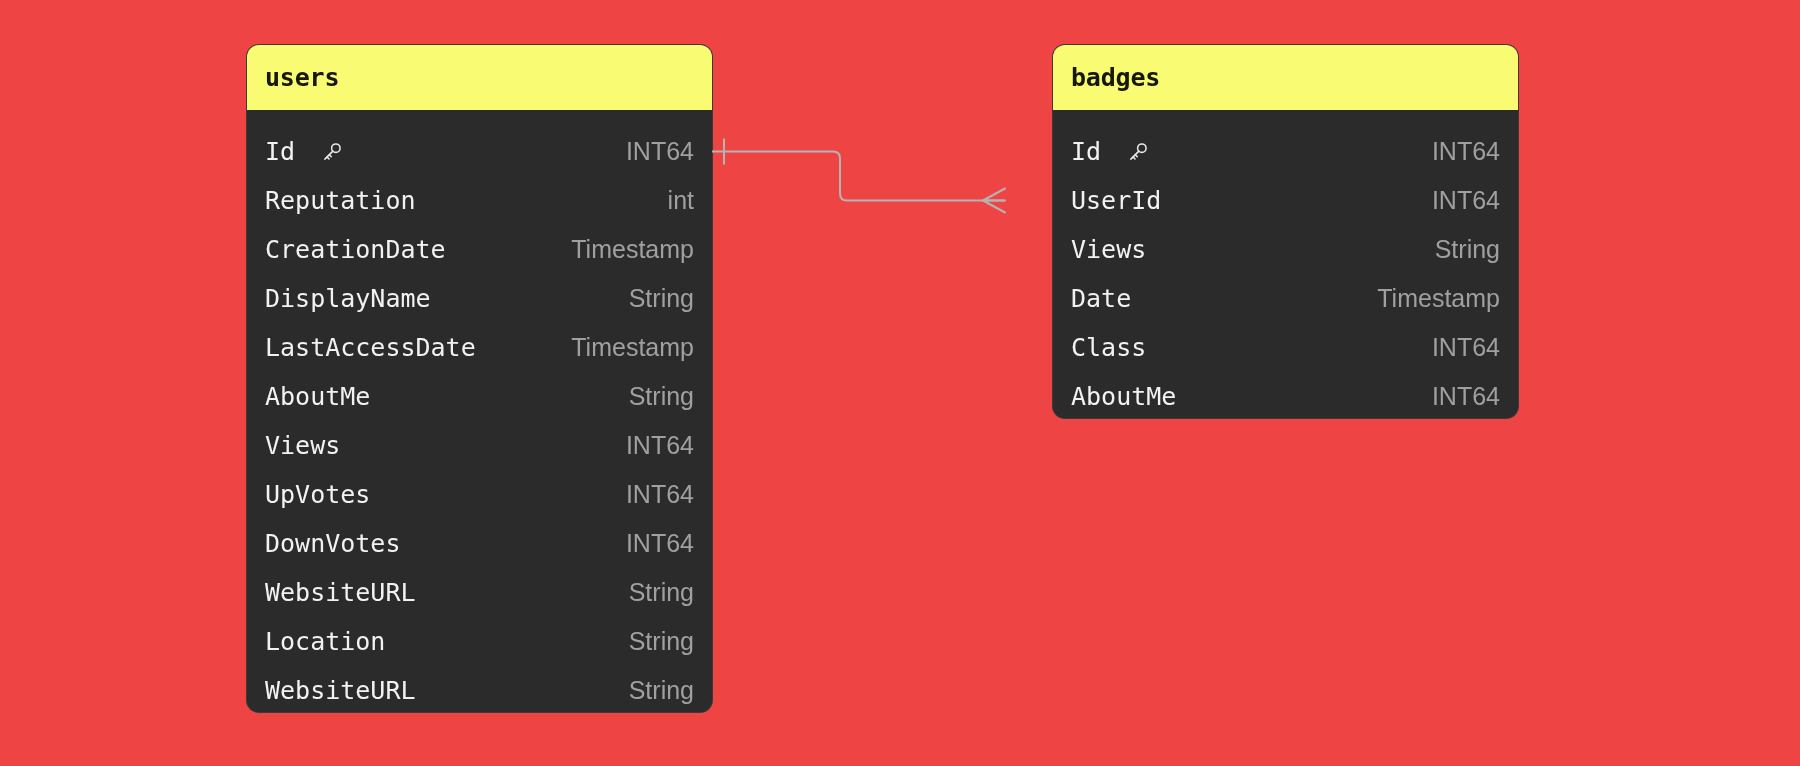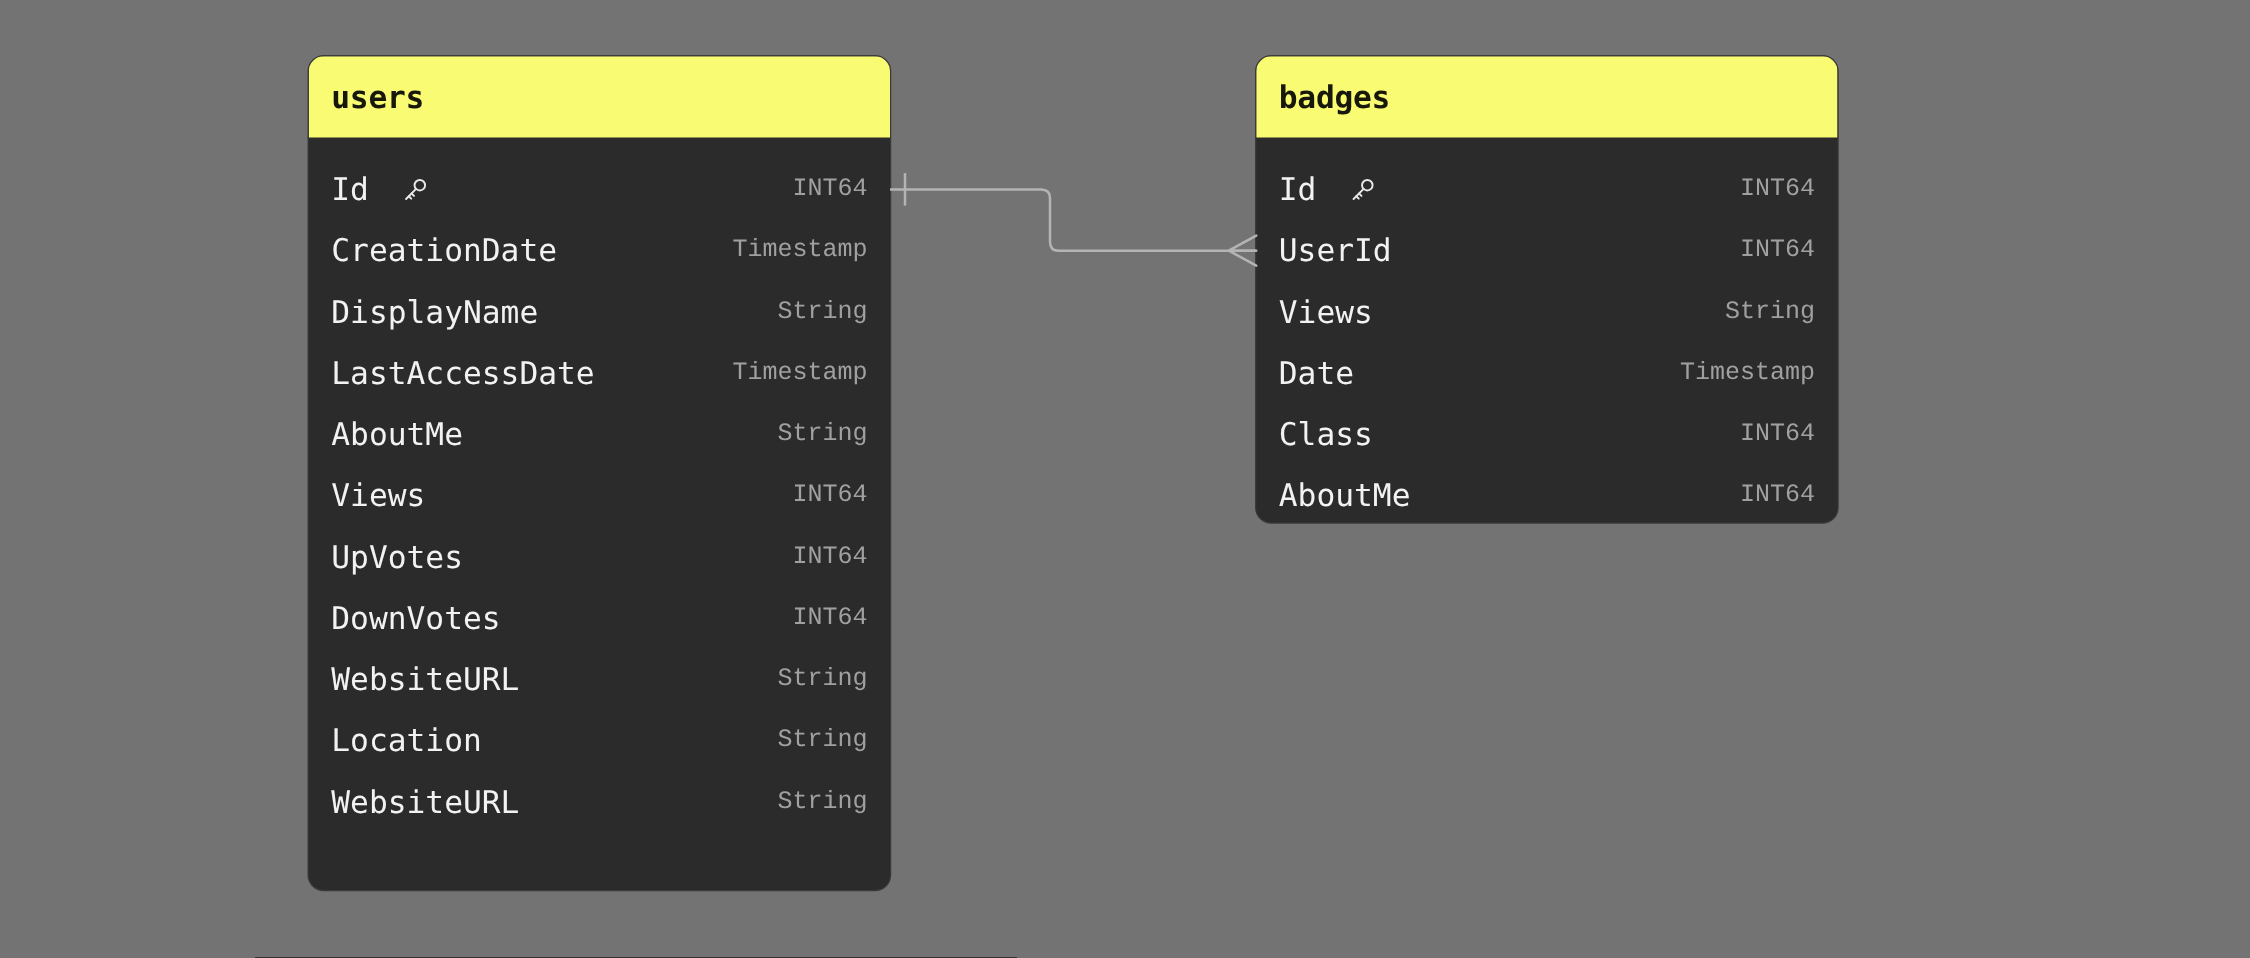--- a/index.html
+++ b/index.html
@@ -9,21 +9,21 @@
     width: 1800px;
     height: 766px;
     background: #000000;
     overflow: hidden;
   }
 
   #canvas {
     position: relative;
     width: 1800px;
     height: 766px;
-    background: #737373;
+    background: #ef4444;
     font-family: "DejaVu Sans Mono", "Liberation Mono", monospace;
   }
 
   
   .entity {
     position: absolute;
     border-radius: 12px;
     background: #2b2b2b;
     overflow: hidden;
     box-shadow: 0 0 0 1px #3a3a3a;
@@ -65,22 +65,22 @@
 
   .field-name {
     color: #f2f2f2;
     font-size: 25px;
     letter-spacing: 0px;
     font-family: "DejaVu Sans Mono", "Liberation Mono", monospace;
   }
 
   .field-type {
     color: #a0a0a0;
-    font-size: 20px;
-    font-family: Liberation Mono, monospace;
+    font-size: 25px;
+    font-family: Liberation Sans, sans-serif;
   }
 
   .key-icon {
     display: inline-block;
     width: 22px;
     height: 22px;
     flex: 0 0 22px;
     line-height: 0;
   }
   .key-icon svg { display: block; }
@@ -113,20 +113,26 @@
                 <path d="M12.95 11.05 L4.2 19.8"></path>
                 <path d="M6.6 17.4 L8.7 19.5"></path>
                 <path d="M9.0 15.0 L11.1 17.1"></path>
               </svg>
             </span>
           </div>
           <span class="field-type">INT64</span>
         </div>
         <div class="field-row">
           <div class="field-name-wrap">
+            <span class="field-name">Reputation</span>
+          </div>
+          <span class="field-type">int</span>
+        </div>
+        <div class="field-row">
+          <div class="field-name-wrap">
             <span class="field-name">CreationDate</span>
           </div>
           <span class="field-type">Timestamp</span>
         </div>
         <div class="field-row">
           <div class="field-name-wrap">
             <span class="field-name">DisplayName</span>
           </div>
           <span class="field-type">String</span>
         </div>
@@ -174,21 +180,21 @@
         </div>
         <div class="field-row">
           <div class="field-name-wrap">
             <span class="field-name">WebsiteURL</span>
           </div>
           <span class="field-type">String</span>
         </div>
       </div>
   </div>
 
-  <div class="entity" id="entity-badges" style="left: 1005px; top: 45px; width: 465px; height: 373px;">
+  <div class="entity" id="entity-badges" style="left: 1053px; top: 45px; width: 465px; height: 373px;">
     <div class="entity-header">
       <span class="entity-title">badges</span>
     </div>
     <div class="entity-body">
         <div class="field-row">
           <div class="field-name-wrap">
             <span class="field-name">Id</span>
             <span class="key-icon">
               <svg viewBox="0 0 24 24" width="22" height="22" fill="none" stroke="#e8e8e8" stroke-width="1.7" stroke-linecap="round" stroke-linejoin="round">
                 <circle cx="16.2" cy="7.8" r="4.6"></circle>

